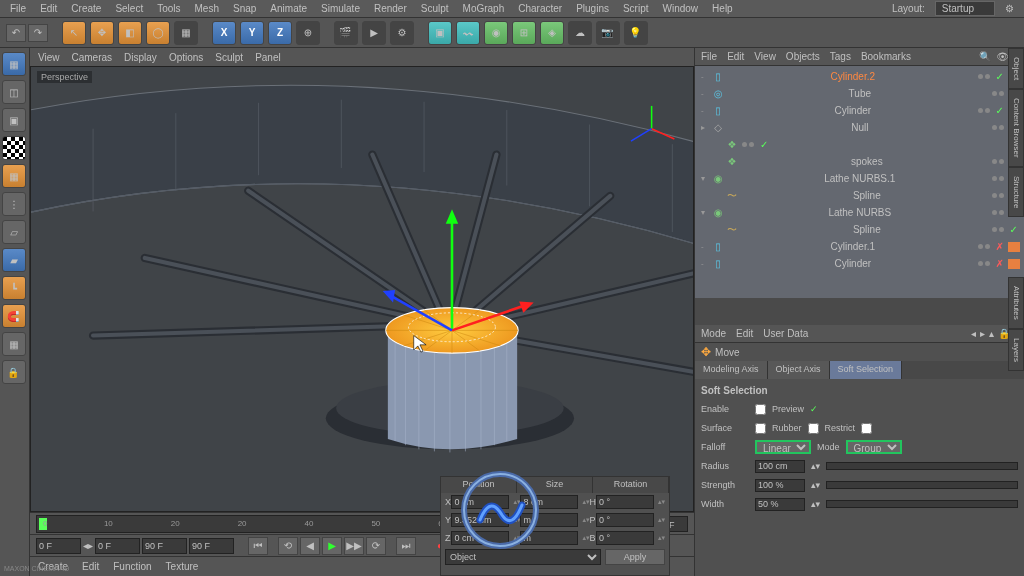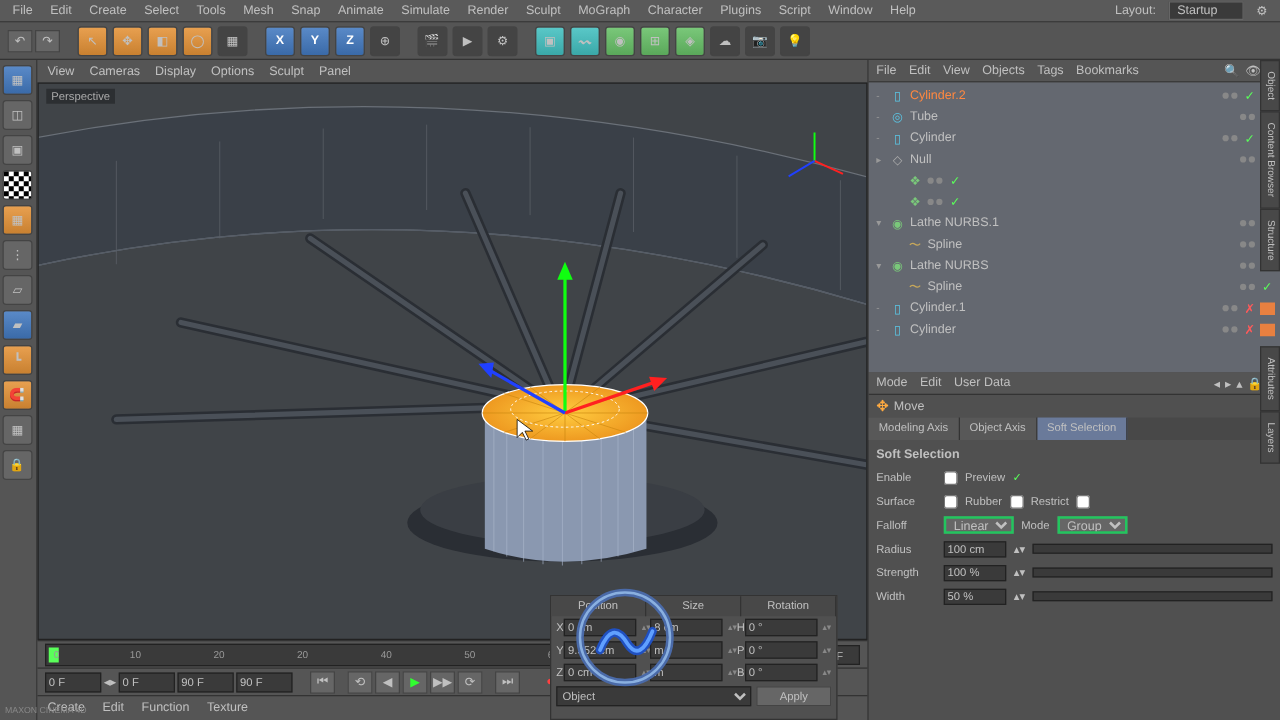--- a/index.html
+++ b/index.html
@@ -74,31 +74,31 @@
 .right-area .panel-menubar { height: 18px; background: #555; display: flex; align-items: center; padding: 0 6px; gap: 10px; font-size: 10px; border-bottom: 1px solid #333; }
 .right-area .panel-menubar .icons { margin-left: auto; display: flex; gap: 4px; font-size: 10px; }
 
 
 .object-manager { height: 250px; background: #505050; display: flex; flex-direction: column; }
 .object-tree { flex: 1; overflow: auto; background: #646870; padding: 2px; }
 .tree-row { display: flex; align-items: center; height: 17px; font-size: 10px; padding-left: 4px; }
 .tree-row .indent { display: inline-block; }
 .tree-row .expand { width: 10px; color: #999; font-size: 8px; }
 .tree-row .obj-icon { width: 14px; height: 12px; margin-right: 3px; display: inline-flex; align-items: center; justify-content: center; }
-.tree-row .obj-label { flex: 1; }
+.tree-row .obj-label { flex: 1; text-align: center; }
 .tree-row.selected .obj-label { color: #ff8840; }
 .tree-row .vis-dots { display: flex; gap: 2px; margin-right: 6px; }
 .tree-row .dot { width: 5px; height: 5px; border-radius: 50%; background: #888; }
 .tree-row .check { color: #5aff5a; font-size: 10px; margin-right: 4px; }
 .tree-row .cross { color: #ff5a5a; font-size: 10px; margin-right: 4px; }
 .tree-row .tag-icon { width: 12px; height: 10px; background: repeating-conic-gradient(#fff 0 25%, #333 0 50%) 0 0 / 5px 5px; margin-right: 2px; }
 .tree-row .tag-orange { width: 12px; height: 10px; background: #e88040; margin-right: 2px; }
 
 
-.attributes-panel { flex: 1; background: #505050; display: flex; flex-direction: column; min-height: 0; }
+.attributes-panel { flex: 1; background: #505050; display: flex; flex-direction: column; min-height: 0; margin-top: 27px; }
 .move-header { height: 18px; display: flex; align-items: center; padding: 0 6px; background: #505050; }
 .move-header .plus { color: #ffaa40; font-size: 12px; margin-right: 4px; }
 .attr-tabs { height: 18px; display: flex; background: #484848; text-align: right; }
 .attr-tabs .tab { padding: 3px 8px; font-size: 9px; background: #585858; border-right: 1px solid #333; cursor: pointer; }
 .attr-tabs .tab.active { background: #6a7a9a; }
 .attr-body { flex: 1; padding: 4px 6px; display: flex; flex-direction: column; gap: 3px; overflow: hidden; }
 .attr-body .section-title { font-size: 10px; font-weight: bold; padding: 2px 0; }
 .attr-row { display: flex; align-items: center; height: 16px; gap: 6px; font-size: 9px; }
 .attr-row label { width: 48px; }
 .attr-row input[type=checkbox] { width: 11px; height: 11px; }
@@ -472,20 +472,21 @@
             <span class="vis-dots">
               <span class="dot"></span>
               <span class="dot"></span>
             </span>
             <span class="check">✓</span>
           </div>
           <div class="tree-row">
             <span class="indent" style="width:14px"></span>
             <span class="expand"></span>
             <span class="obj-icon" style="color:#7ac87a">❖</span>
+            <span class="obj-label">spokes</span>
             <span class="vis-dots">
               <span class="dot"></span>
               <span class="dot"></span>
             </span>
             <span class="check">✓</span>
           </div>
           <div class="tree-row">
             <span class="indent" style="width:0px"></span>
             <span class="expand">▾</span>
             <span class="obj-icon" style="color:#7ac87a">◉</span>

